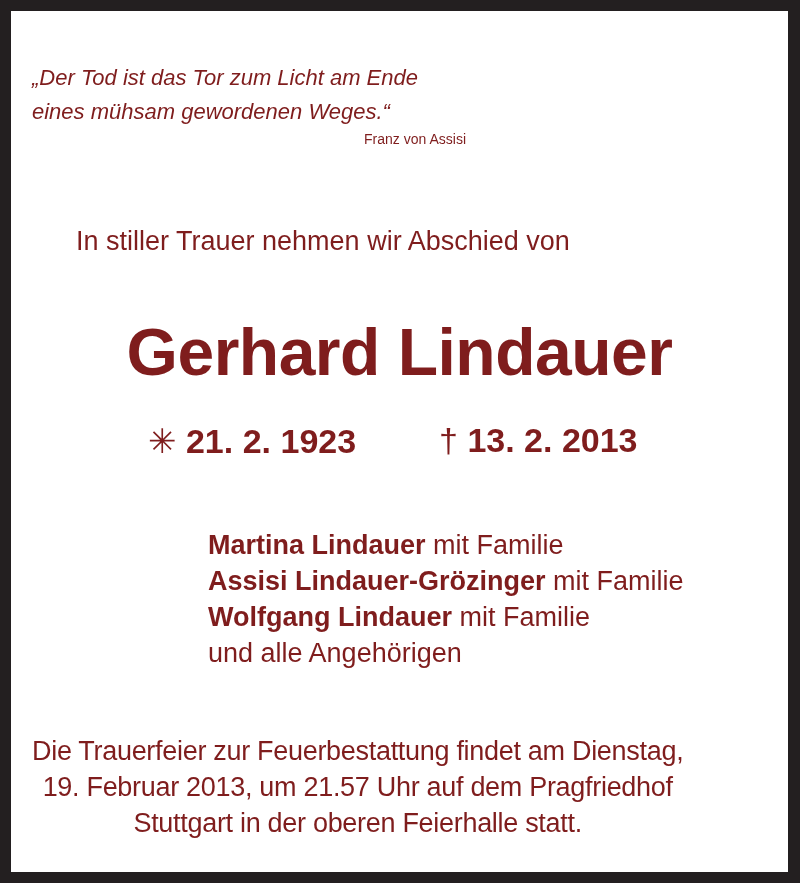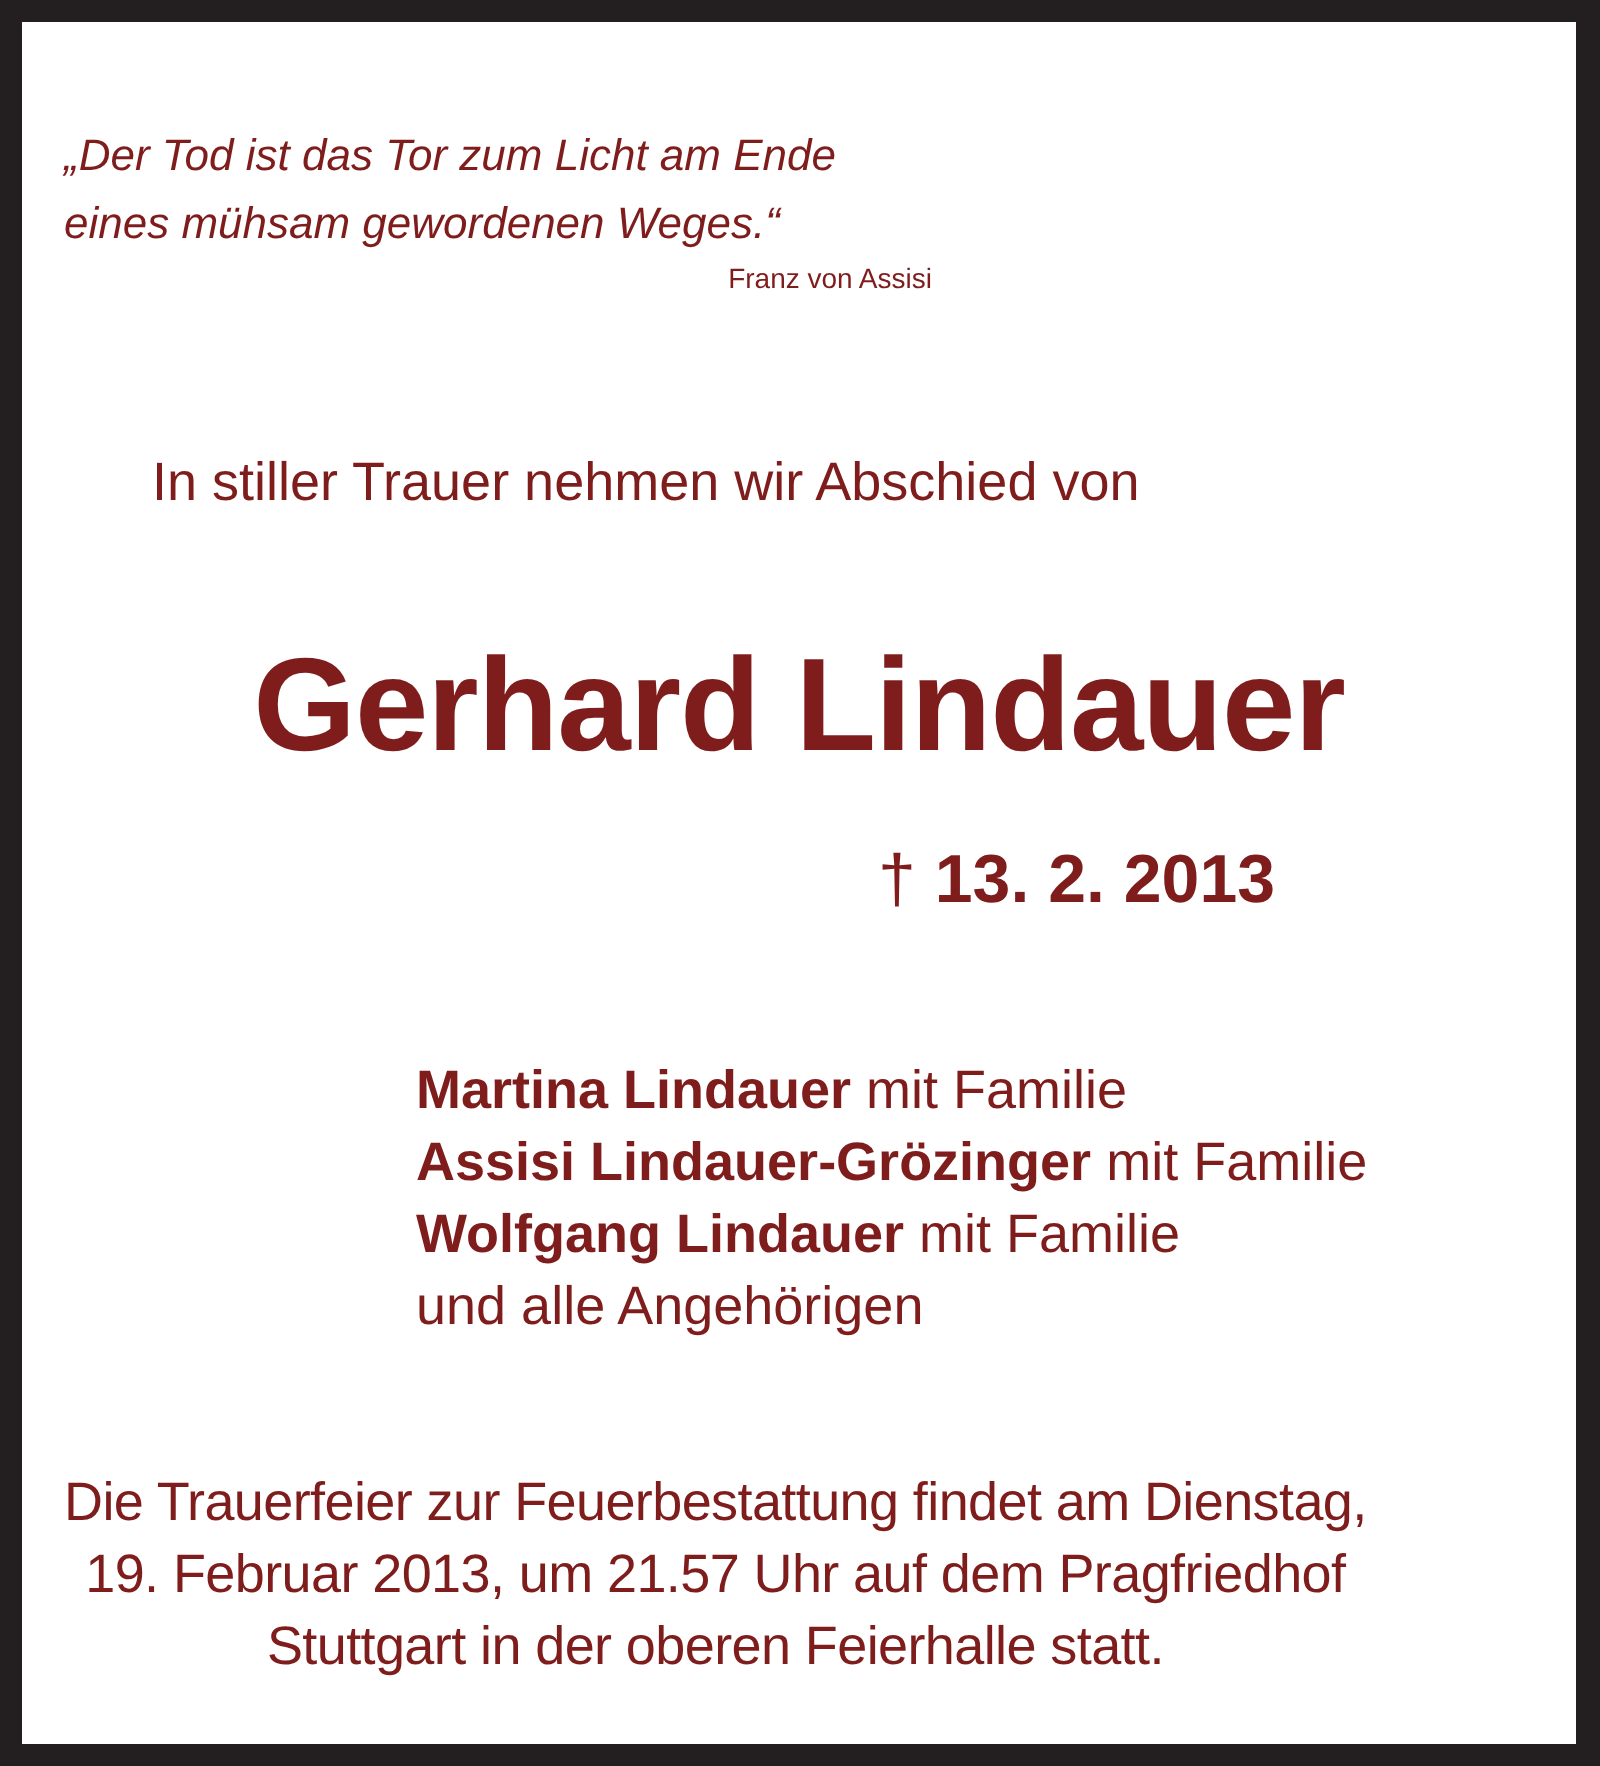--- a/index.html
+++ b/index.html
@@ -30,20 +30,24 @@
   <div class="abs serif quote">
     <div>„Der Tod ist das Tor zum Licht am Ende</div>
     <div>eines mühsam gewordenen Weges.“</div>
   </div>
   <div class="abs serif author">Franz von Assisi</div>
 
   <div class="abs serif intro">In stiller Trauer nehmen wir Abschied von</div>
 
   <div class="abs serif name">Gerhard Lindauer</div>
 
+  <div class="abs serif dates birth">
+    <span class="sym">✳</span>
+    <span>21. 2. 1923</span>
+  </div>
   <div class="abs serif dates death">
     <span class="sym">†</span>
     <span>13. 2. 2013</span>
   </div>
 
   <div class="abs serif family">
     <div><b>Martina Lindauer</b><span> mit Familie</span></div>
     <div><b>Assisi Lindauer-Grözinger</b><span> mit Familie</span></div>
     <div><b>Wolfgang Lindauer</b><span> mit Familie</span></div>
     <div><b></b><span>und alle Angehörigen</span></div>

